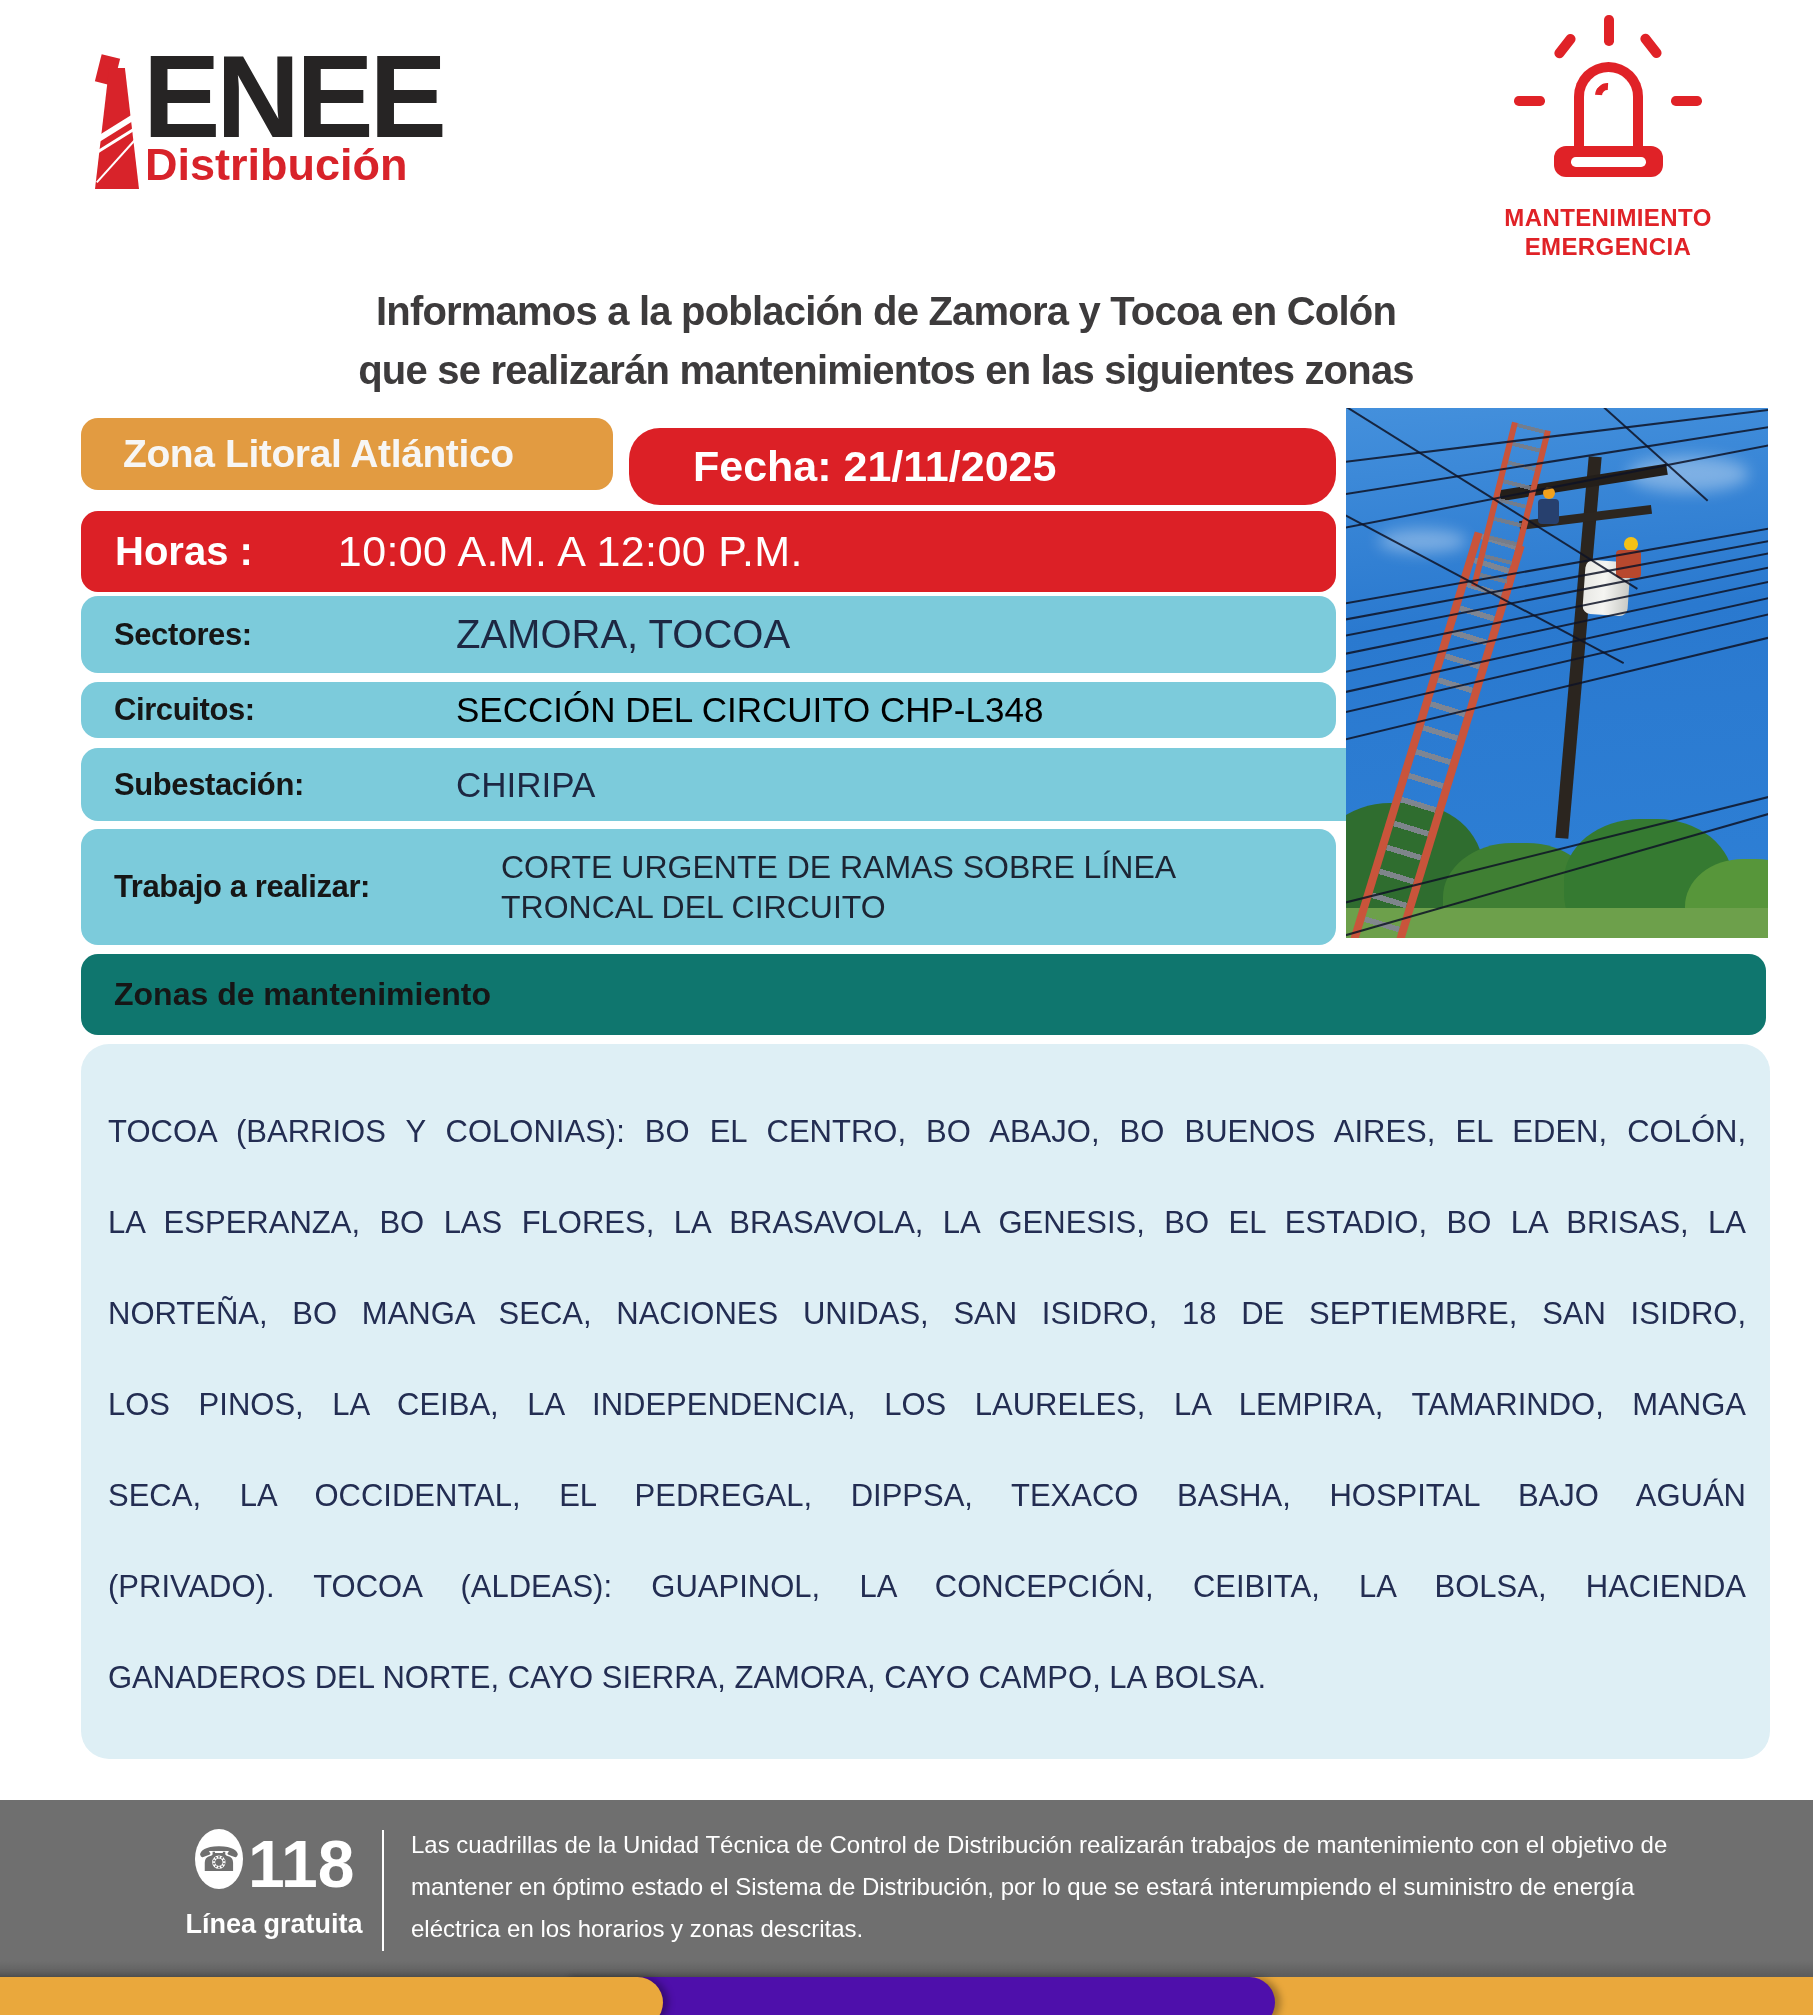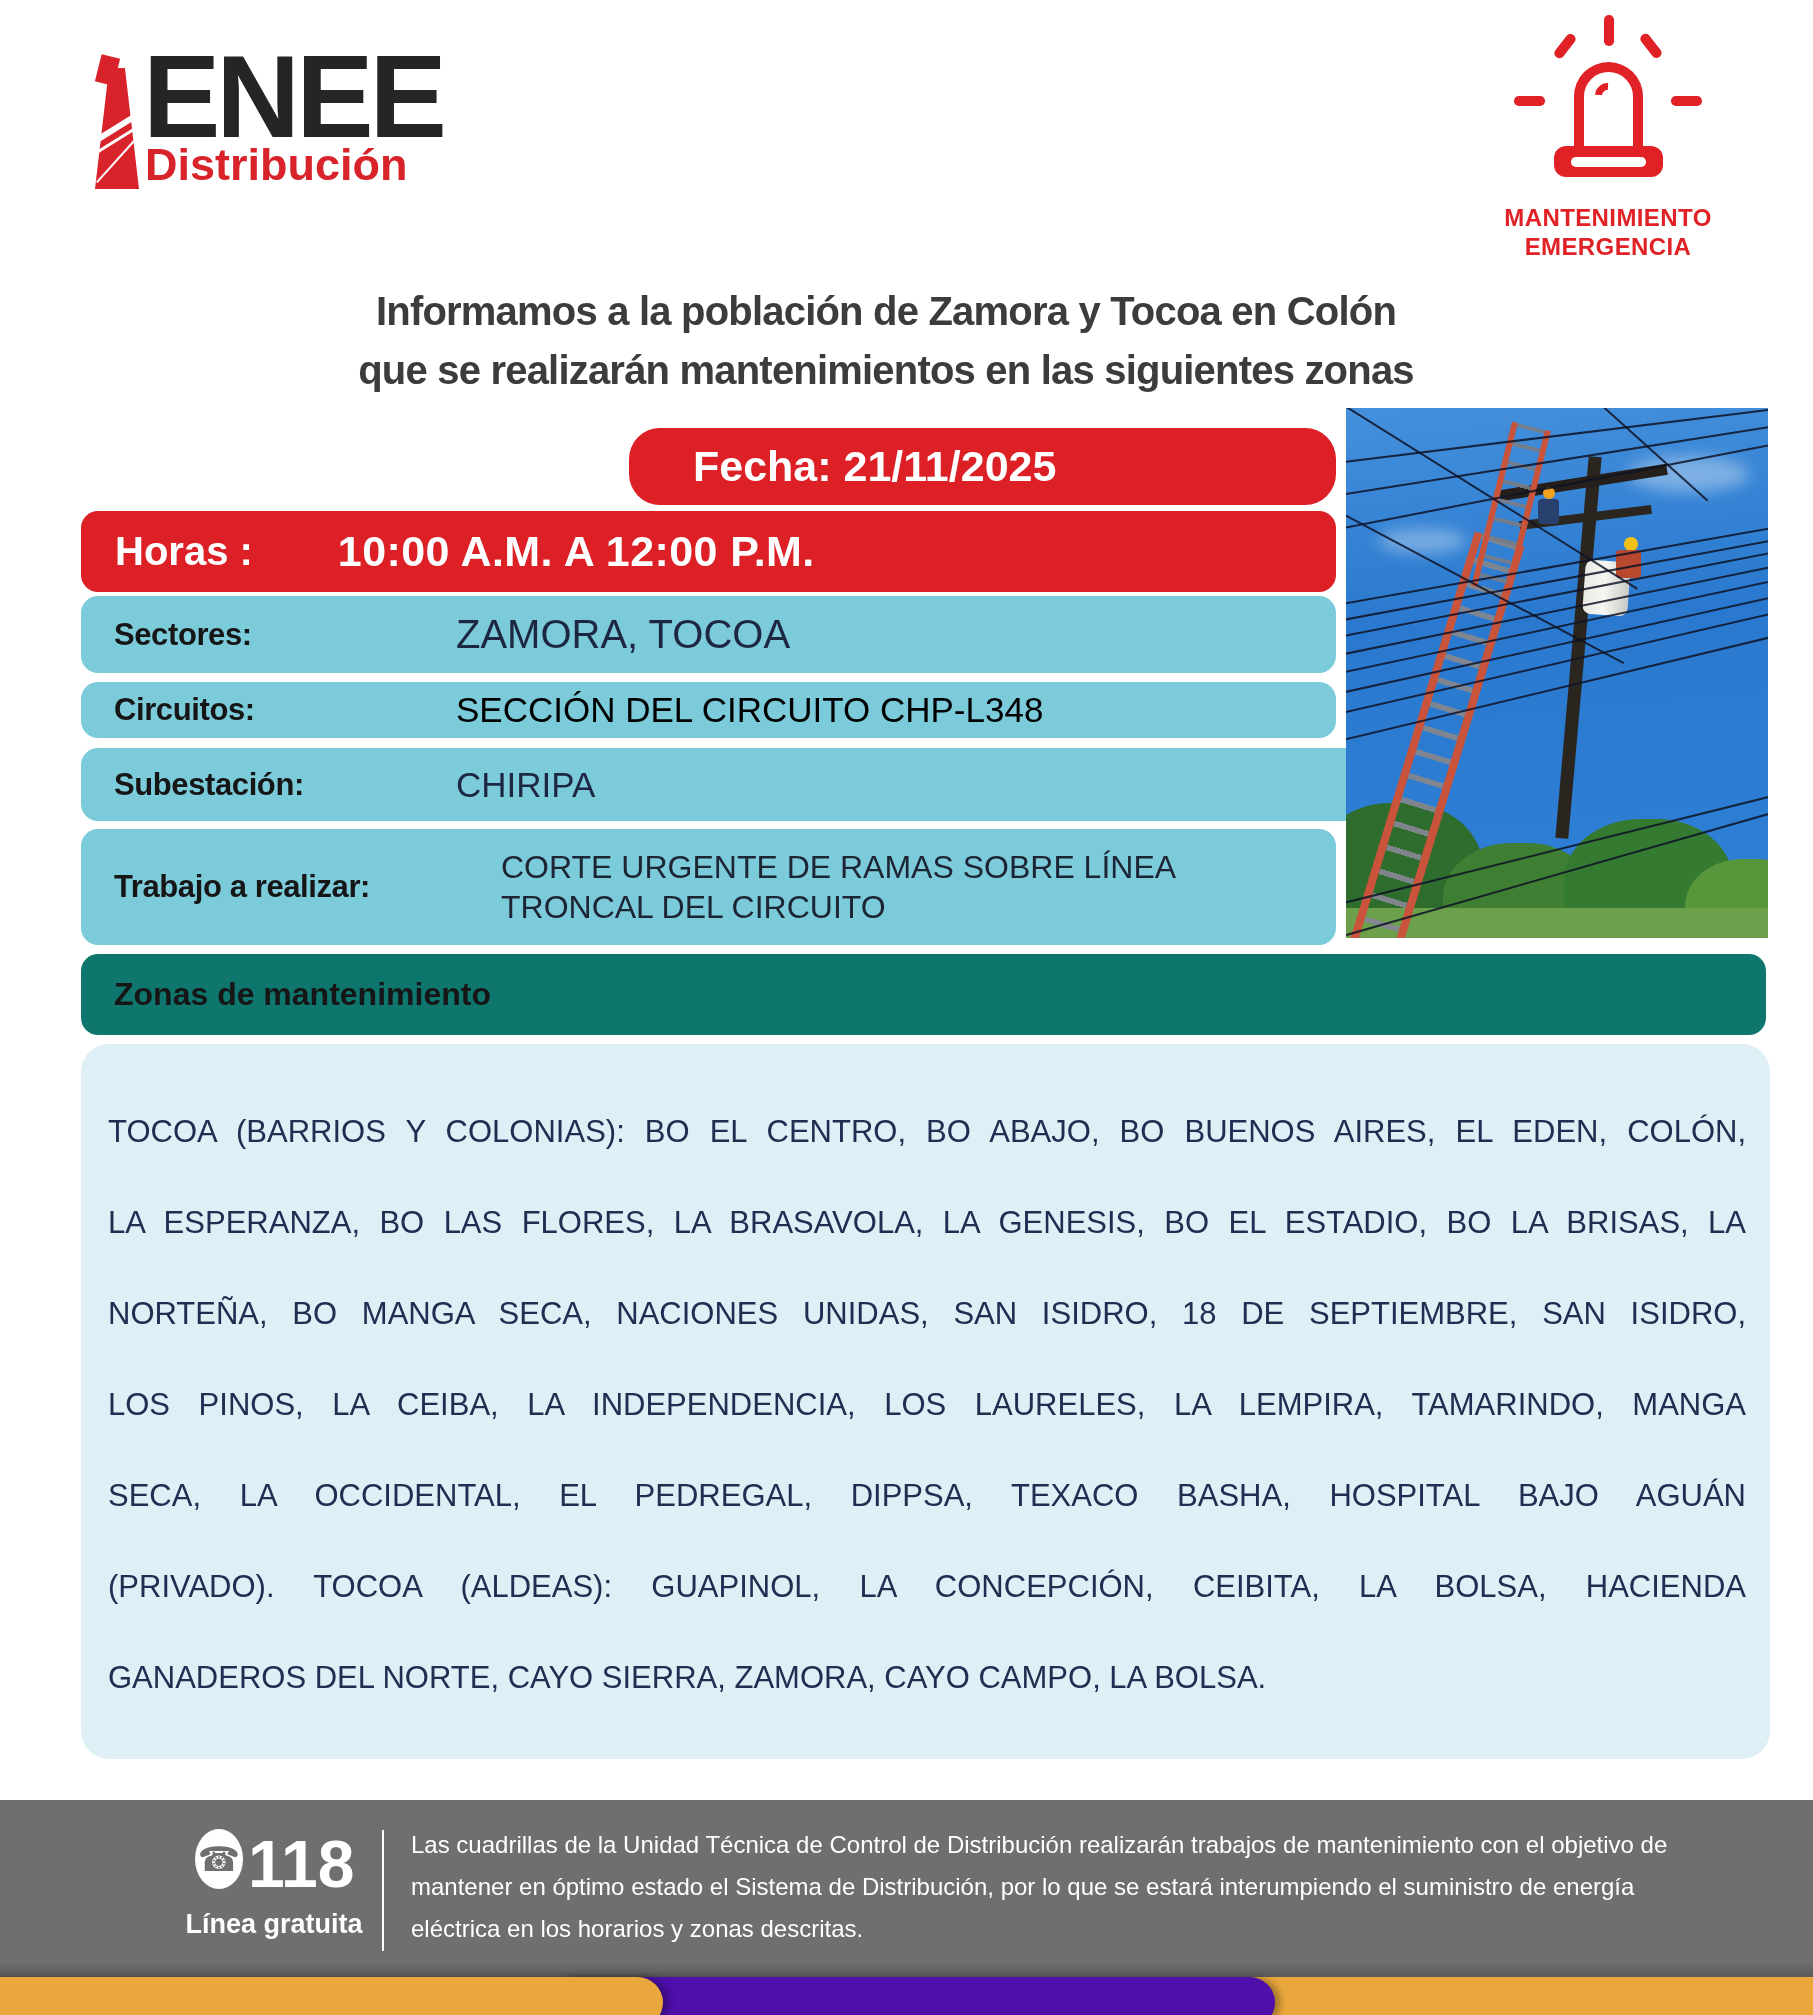--- a/index.html
+++ b/index.html
@@ -36,21 +36,21 @@
   .title { position:absolute; left:60px; top:282px; width:1652px; text-align:center; color:#3d3b3c; font-weight:bold; font-size:40px; line-height:59px; letter-spacing:-0.8px; }
 
   
   .box { position:absolute; border-radius:17px; display:flex; align-items:center; }
   .zona-box { left:81px; top:418px; width:532px; height:72px; background:#e29b41; }
   .zona-box span { margin-left:42px; color:#f7f6f4; font-size:39px; font-weight:bold; letter-spacing:-0.4px; }
   .fecha-box { left:629px; top:428px; width:707px; height:77px; background:#dc2026;border-radius:31px; }
   .fecha-box span { margin-left:64px; color:#ffffff; font-size:43px; font-weight:bold; }
   .horas-box { left:81px; top:511px; width:1255px; height:81px; background:#dc2026; }
   .horas-label { margin-left:34px; color:#ffffff; font-size:40px; font-weight:bold; }
-  .horas-value { margin-left:85px; color:#ffffff; font-size:43px; font-weight:bold; letter-spacing:0.4px; }
+  .horas-value { margin-left:85px; color:#ffffff; font-size:43px; font-weight:normal; letter-spacing:0.4px; }
   .teal { background:#7ccbdb; }
   .sectores-box { left:81px; top:596px; width:1255px; height:77px; }
   .circuitos-box { left:81px; top:682px; width:1255px; height:56px; }
   .subestacion-box { left:81px; top:748px; width:1479px; height:73px; }
   .trabajo-box { left:81px; top:829px; width:1255px; height:116px; }
   .row-label { margin-left:33px; color:#161616; font-size:31px; font-weight:bold; letter-spacing:-0.4px; flex:0 0 auto; }
   .row-value { position:absolute; left:375px; color:#1d2742; font-size:40px; letter-spacing:0; }
   .circuitos-box .row-value { color:#000000; font-size:35px; }
   .subestacion-box .row-value { font-size:35px; }
   .trabajo-box .row-value { left:420px; font-size:32px; line-height:40px; width:725px; color:#1d2433; }
@@ -139,20 +139,23 @@
       <div>MANTENIMIENTO</div>
       <div>EMERGENCIA</div>
     </div>
   </div>
 
   <div class="title">
     <div>Informamos a la población de Zamora y Tocoa en Colón</div>
     <div>que se realizarán mantenimientos en las siguientes zonas</div>
   </div>
 
+  <div class="box zona-box">
+    <span>Zona Litoral Atlántico</span>
+  </div>
   <div class="box fecha-box">
     <span>Fecha: 21/11/2025</span>
   </div>
   <div class="box horas-box">
     <span class="horas-label">Horas :</span>
     <span class="horas-value">10:00 A.M. A 12:00 P.M.</span>
   </div>
   <div class="box teal sectores-box">
     <span class="row-label">Sectores:</span>
     <span class="row-value">ZAMORA, TOCOA</span>

